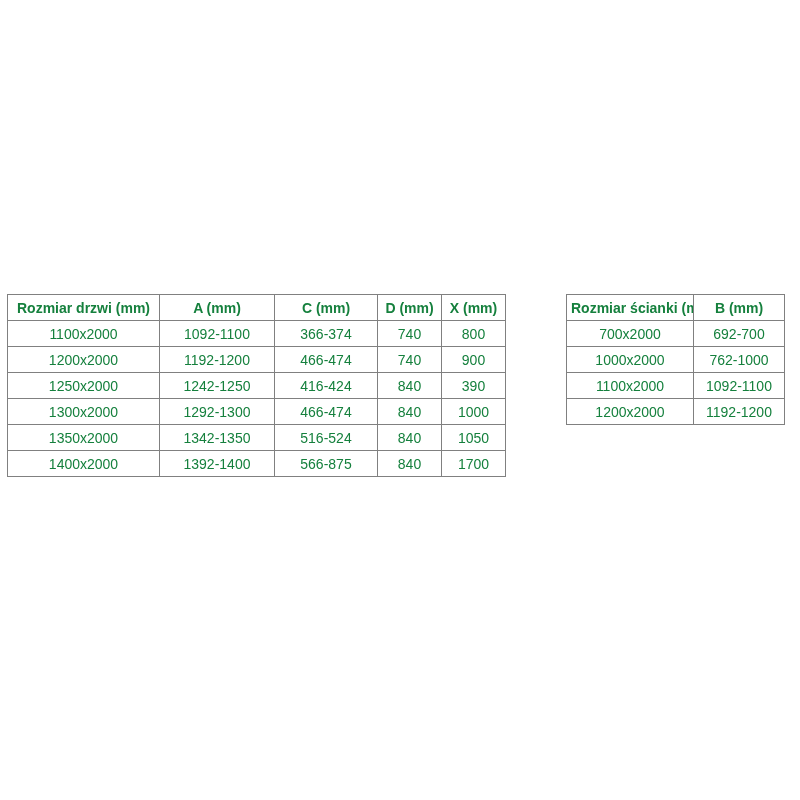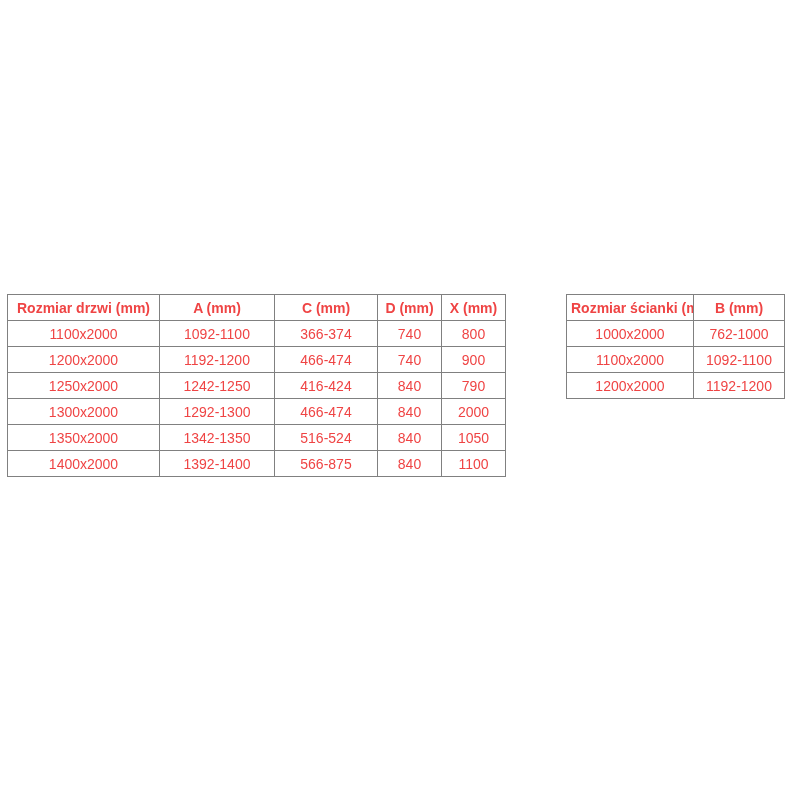--- a/index.html
+++ b/index.html
@@ -23,21 +23,21 @@
     background: #ffffff;
     table-layout: fixed;
   }
   table.spec th, table.spec td {
     border: 1px solid #808080;
     text-align: center;
     vertical-align: middle;
     height: 25px;
     padding: 0 4px;
     font-size: 14px;
-    color: #ef4444;
+    color: #15803d;
     white-space: nowrap;
     overflow: hidden;
   }
   table.spec th { font-weight: bold; }
   #door-table { left: 7px;  top: 294px; width: 498px; }
   #wall-table { left: 566px; top: 294px; width: 218px; }
 </style>
 </head>
 <body>
 
@@ -73,58 +73,62 @@
         <td>1192-1200</td>
         <td>466-474</td>
         <td>740</td>
         <td>900</td>
       </tr>
       <tr>
         <td>1250x2000</td>
         <td>1242-1250</td>
         <td>416-424</td>
         <td>840</td>
-        <td>790</td>
+        <td>390</td>
       </tr>
       <tr>
         <td>1300x2000</td>
         <td>1292-1300</td>
         <td>466-474</td>
         <td>840</td>
-        <td>2000</td>
+        <td>1000</td>
       </tr>
       <tr>
         <td>1350x2000</td>
         <td>1342-1350</td>
         <td>516-524</td>
         <td>840</td>
         <td>1050</td>
       </tr>
       <tr>
         <td>1400x2000</td>
         <td>1392-1400</td>
         <td>566-875</td>
         <td>840</td>
-        <td>1100</td>
+        <td>1700</td>
       </tr>
     </tbody>
   </table>
 
   <table class="spec" id="wall-table">
     <colgroup>
       <col style="width:127px">
         <col style="width:91px">
     </colgroup>
     <thead>
       <tr>
         <th>Rozmiar ścianki (mm)</th>
         <th>B (mm)</th>
       </tr>
     </thead>
     <tbody>
+      <tr>
+        <td>700x2000</td>
+        <td>692-700</td>
+      </tr>
       <tr>
         <td>1000x2000</td>
         <td>762-1000</td>
       </tr>
       <tr>
         <td>1100x2000</td>
         <td>1092-1100</td>
       </tr>
       <tr>
         <td>1200x2000</td>

